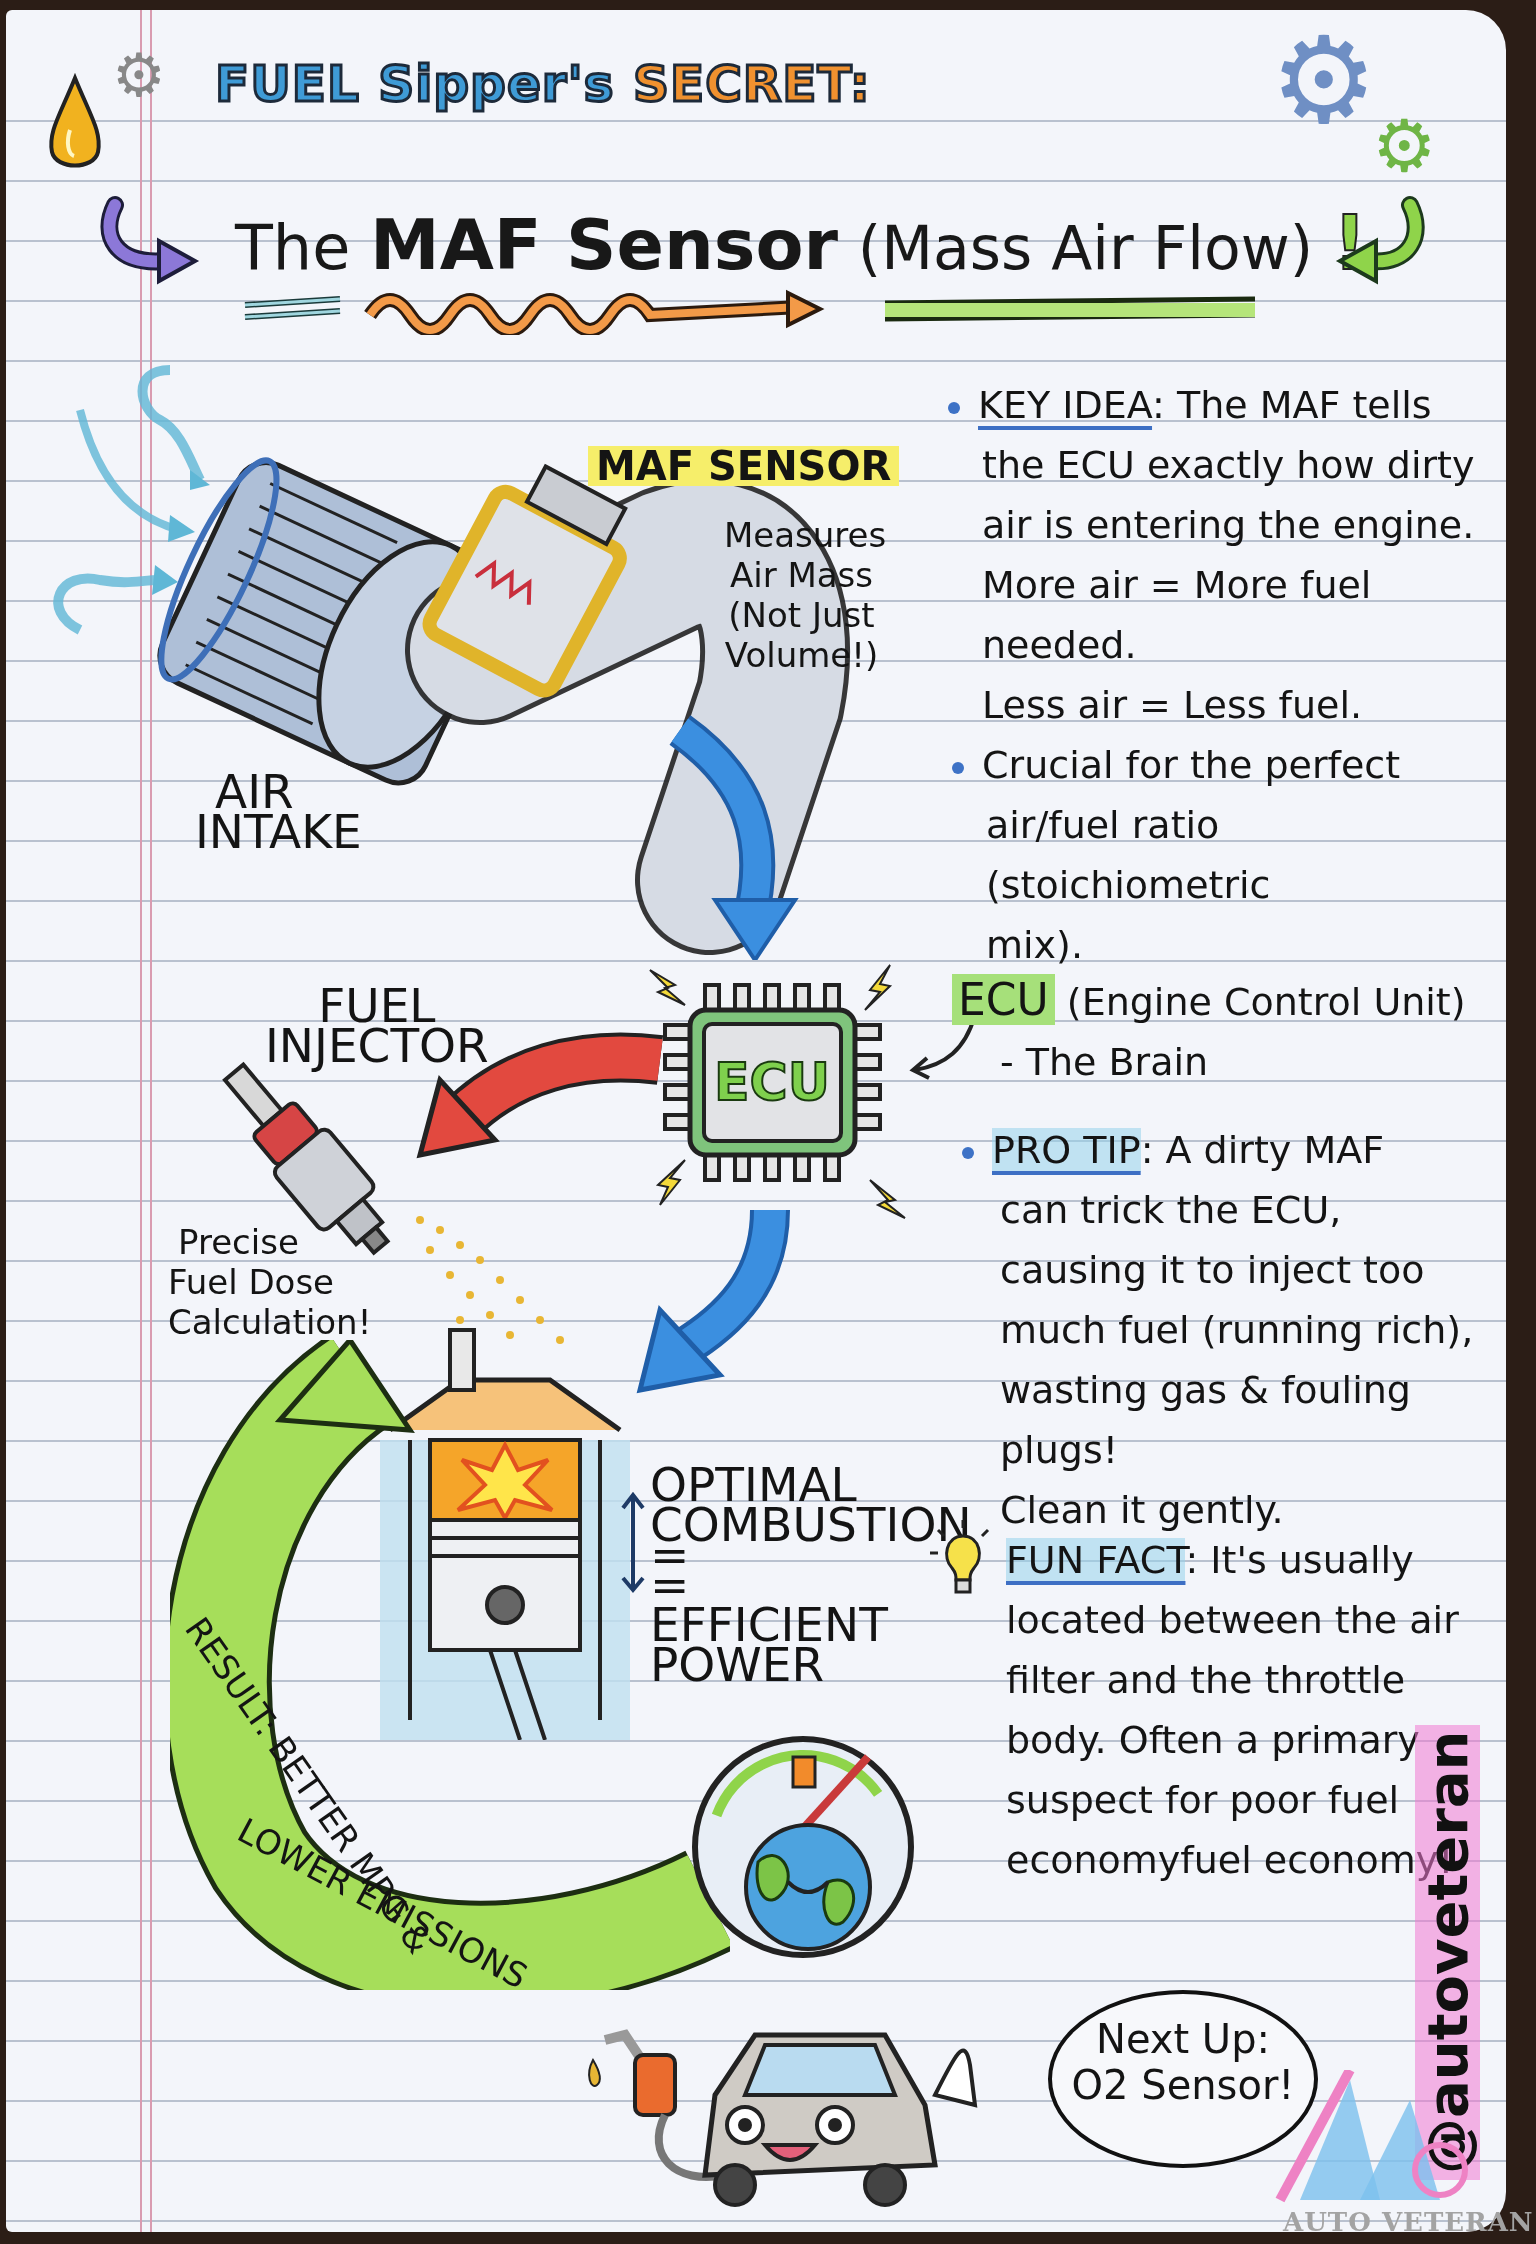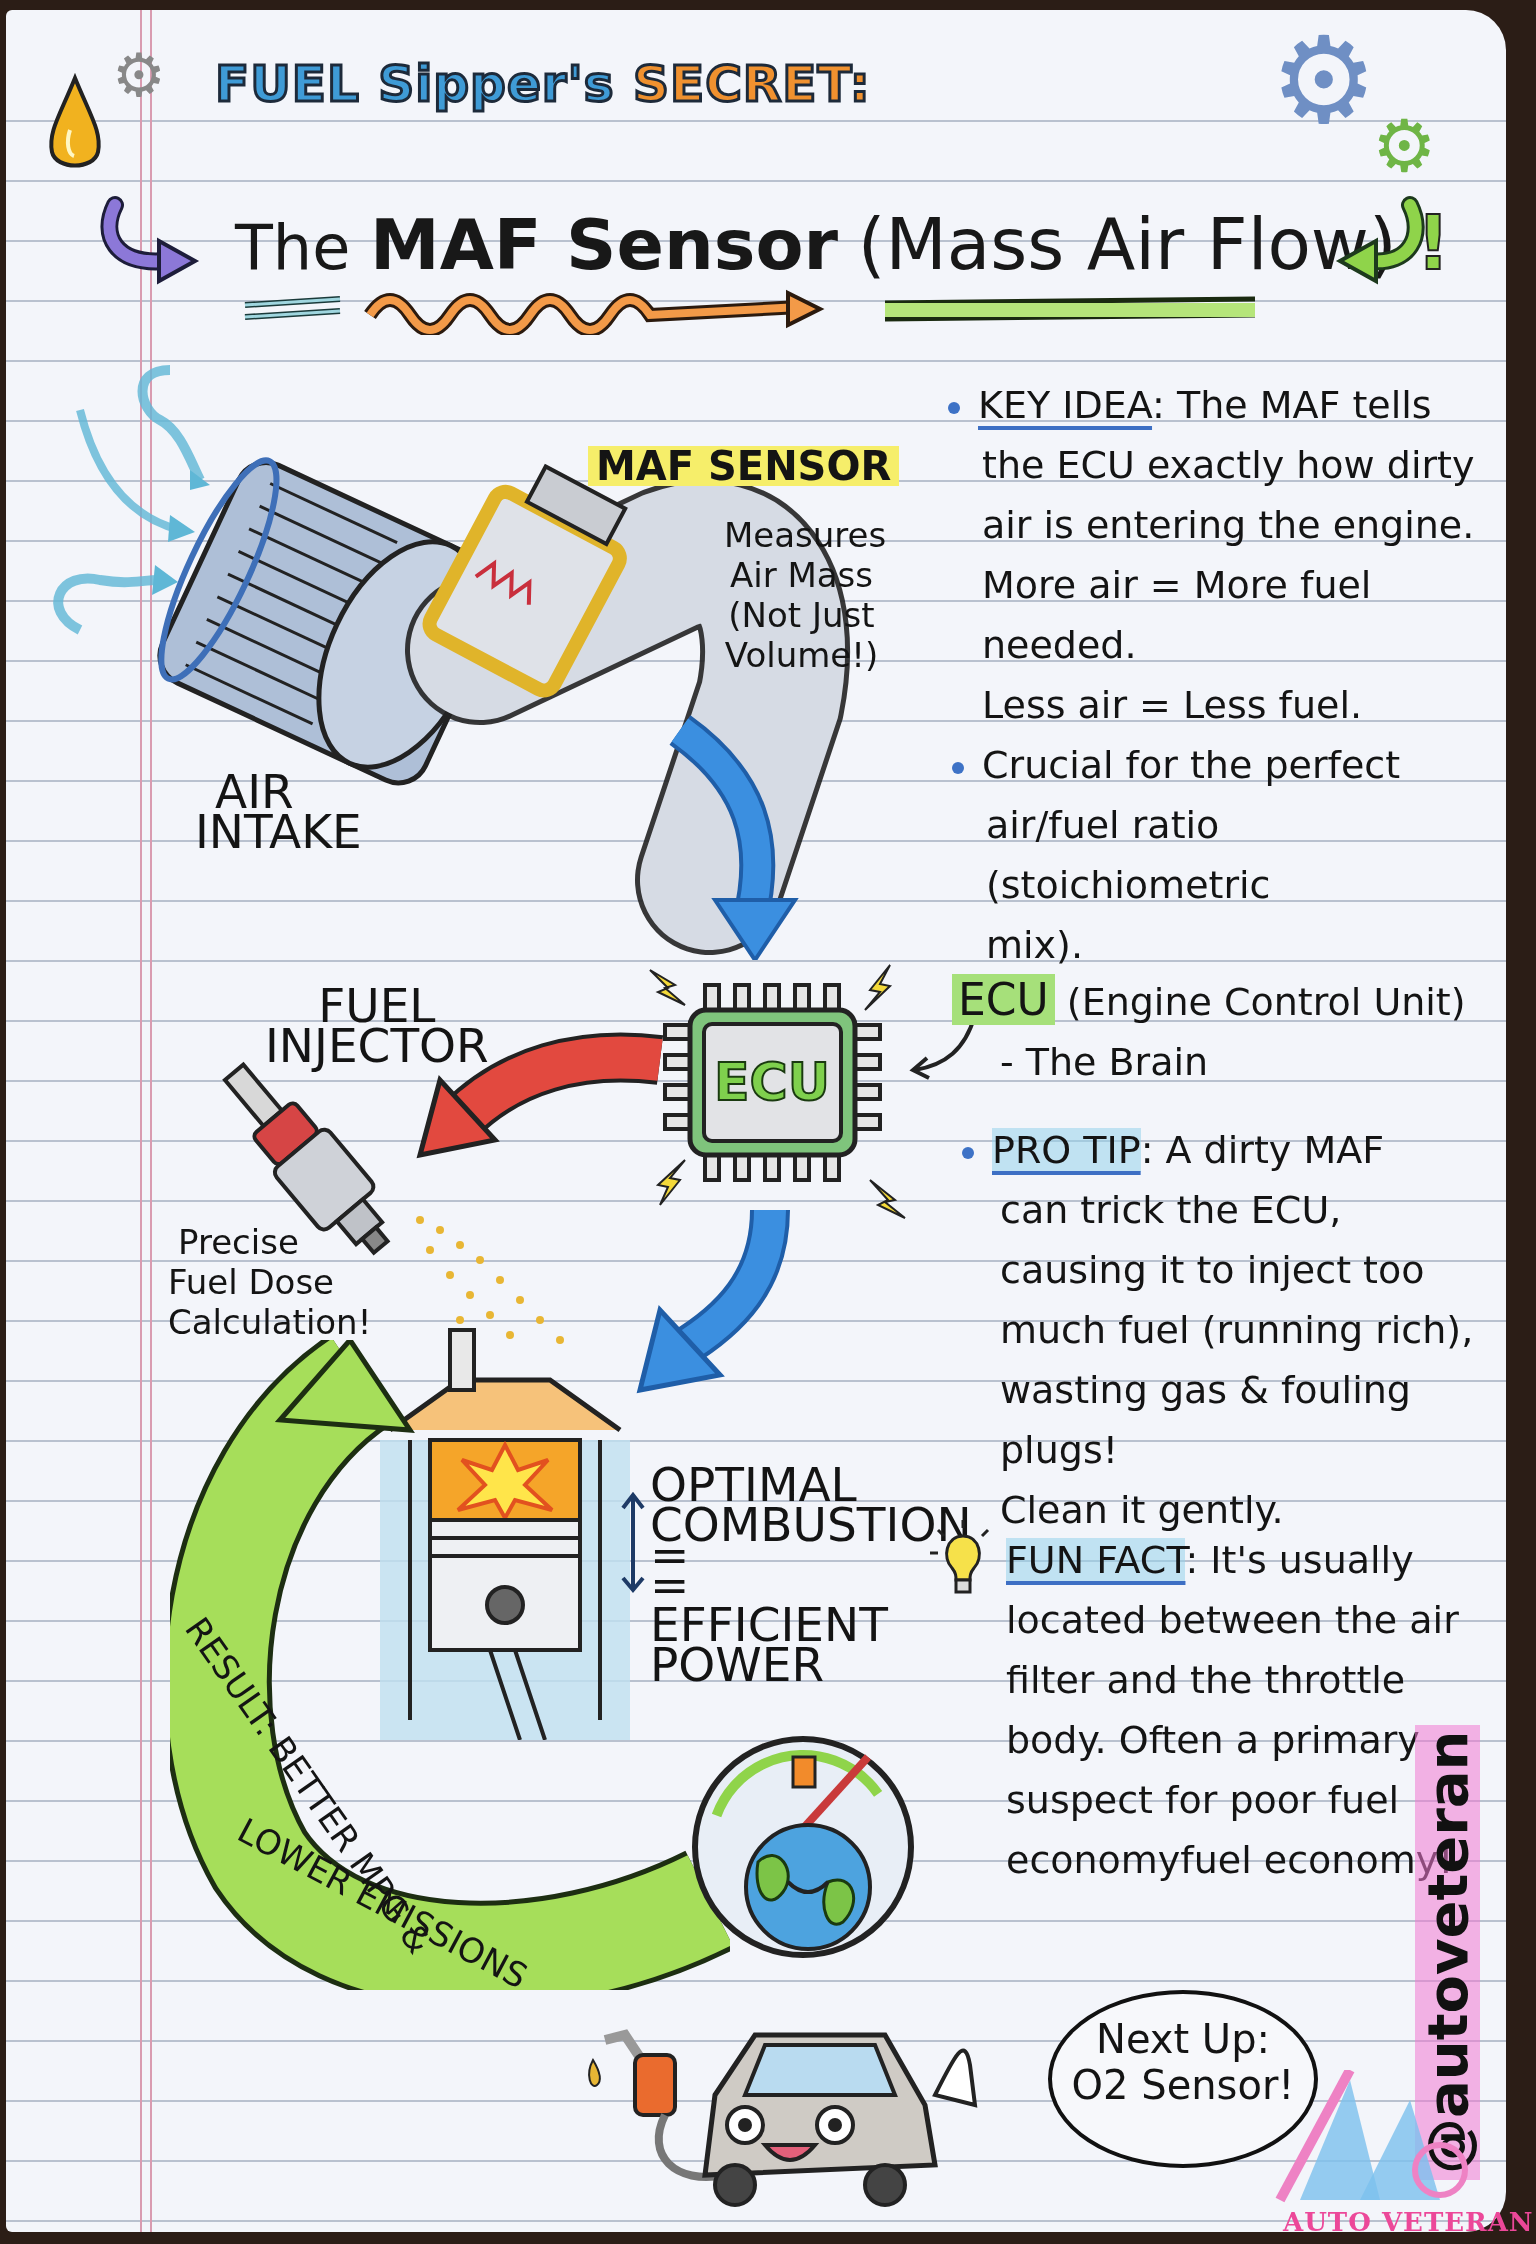--- a/index.html
+++ b/index.html
@@ -17,21 +17,21 @@
   .title2{font-size:62px;color:#181818;}
   .title2 b{font-size:70px;}
   .bullet-dot{display:inline-block;width:12px;height:12px;border-radius:50%;background:#3d72c6;margin-right:18px;vertical-align:middle;}
   .note{font-size:38px;line-height:60px;}
   .keylabel{text-decoration:underline;text-decoration-color:#3d6fc4;text-decoration-thickness:4px;text-underline-offset:8px;}
   .hl-blue{background:rgba(150,210,235,0.55);margin-top:36px;}
   .hl-yellow{background:#f6ee6a;padding:0 8px;}
   .hl-green{background:#a6e07a;padding:0 6px;}
   .label{font-size:34px;line-height:40px;}
   .label.caps{font-size:47px;}
-  .watermark-av{font-family:"DejaVu Serif",serif;font-weight:bold;color:#ec4899;font-size:26px;letter-spacing:1px;}
+  .watermark-av{font-family:"DejaVu Serif",serif;font-weight:bold;color:#a3a3a3;font-size:26px;letter-spacing:1px;}
   .handle{font-weight:bold;font-size:56px;color:#111;background:rgba(240,120,210,0.55);padding:0 6px;transform:rotate(-90deg);transform-origin:left top;white-space:nowrap;}
   .bubble{border:4px solid #111;border-radius:50%;background:#f7f8fb;text-align:center;}
 </style>
 </head>
 <body>
 
 <div class="paper">
   <div class="margin-line" style="left:134px"></div>
   <div class="margin-line" style="left:144px"></div>
 </div>
@@ -49,21 +49,21 @@
 <div class="abs" style="left:1372px;top:110px;font-size:72px;color:#6fb546;line-height:1">⚙</div>
 
 <svg class="abs" style="left:95px;top:195px" width="120" height="90">
   <path d="M20 10 C5 40 20 70 70 66" stroke="#1d1d3a" stroke-width="18" fill="none" stroke-linecap="round"></path>
   <path d="M20 10 C5 40 20 70 70 66" stroke="#8c78d8" stroke-width="12" fill="none" stroke-linecap="round"></path>
   <path d="M64 46 L100 66 L64 86 Z" fill="#8c78d8" stroke="#1d1d3a" stroke-width="4"></path>
 </svg>
 <div class="abs hand title2" style="left:235px;top:200px;white-space:nowrap">
   <span>The</span>
   <b>MAF Sensor</b>
-  <span style="font-size:71px">(Mass Air Flow)</span>
+  <span style="font-size:60px">(Mass Air Flow)</span>
   <span style="color:#8fd44a;font-weight:bold;font-size:74px;-webkit-text-stroke:2px #222">!</span>
 </div>
 <svg class="abs" style="left:1330px;top:195px" width="110" height="90">
   <path d="M80 10 C95 40 80 70 40 66" stroke="#1d3a1d" stroke-width="18" fill="none" stroke-linecap="round"></path>
   <path d="M80 10 C95 40 80 70 40 66" stroke="#8fd44a" stroke-width="12" fill="none" stroke-linecap="round"></path>
   <path d="M46 46 L10 66 L46 86 Z" fill="#8fd44a" stroke="#1d3a1d" stroke-width="4"></path>
 </svg>
 
 <svg class="abs" style="left:240px;top:285px" width="1060" height="50">
   <path d="M5 20 L100 14 M5 32 L100 26" stroke="#1a3a3a" stroke-width="6" fill="none"></path>

